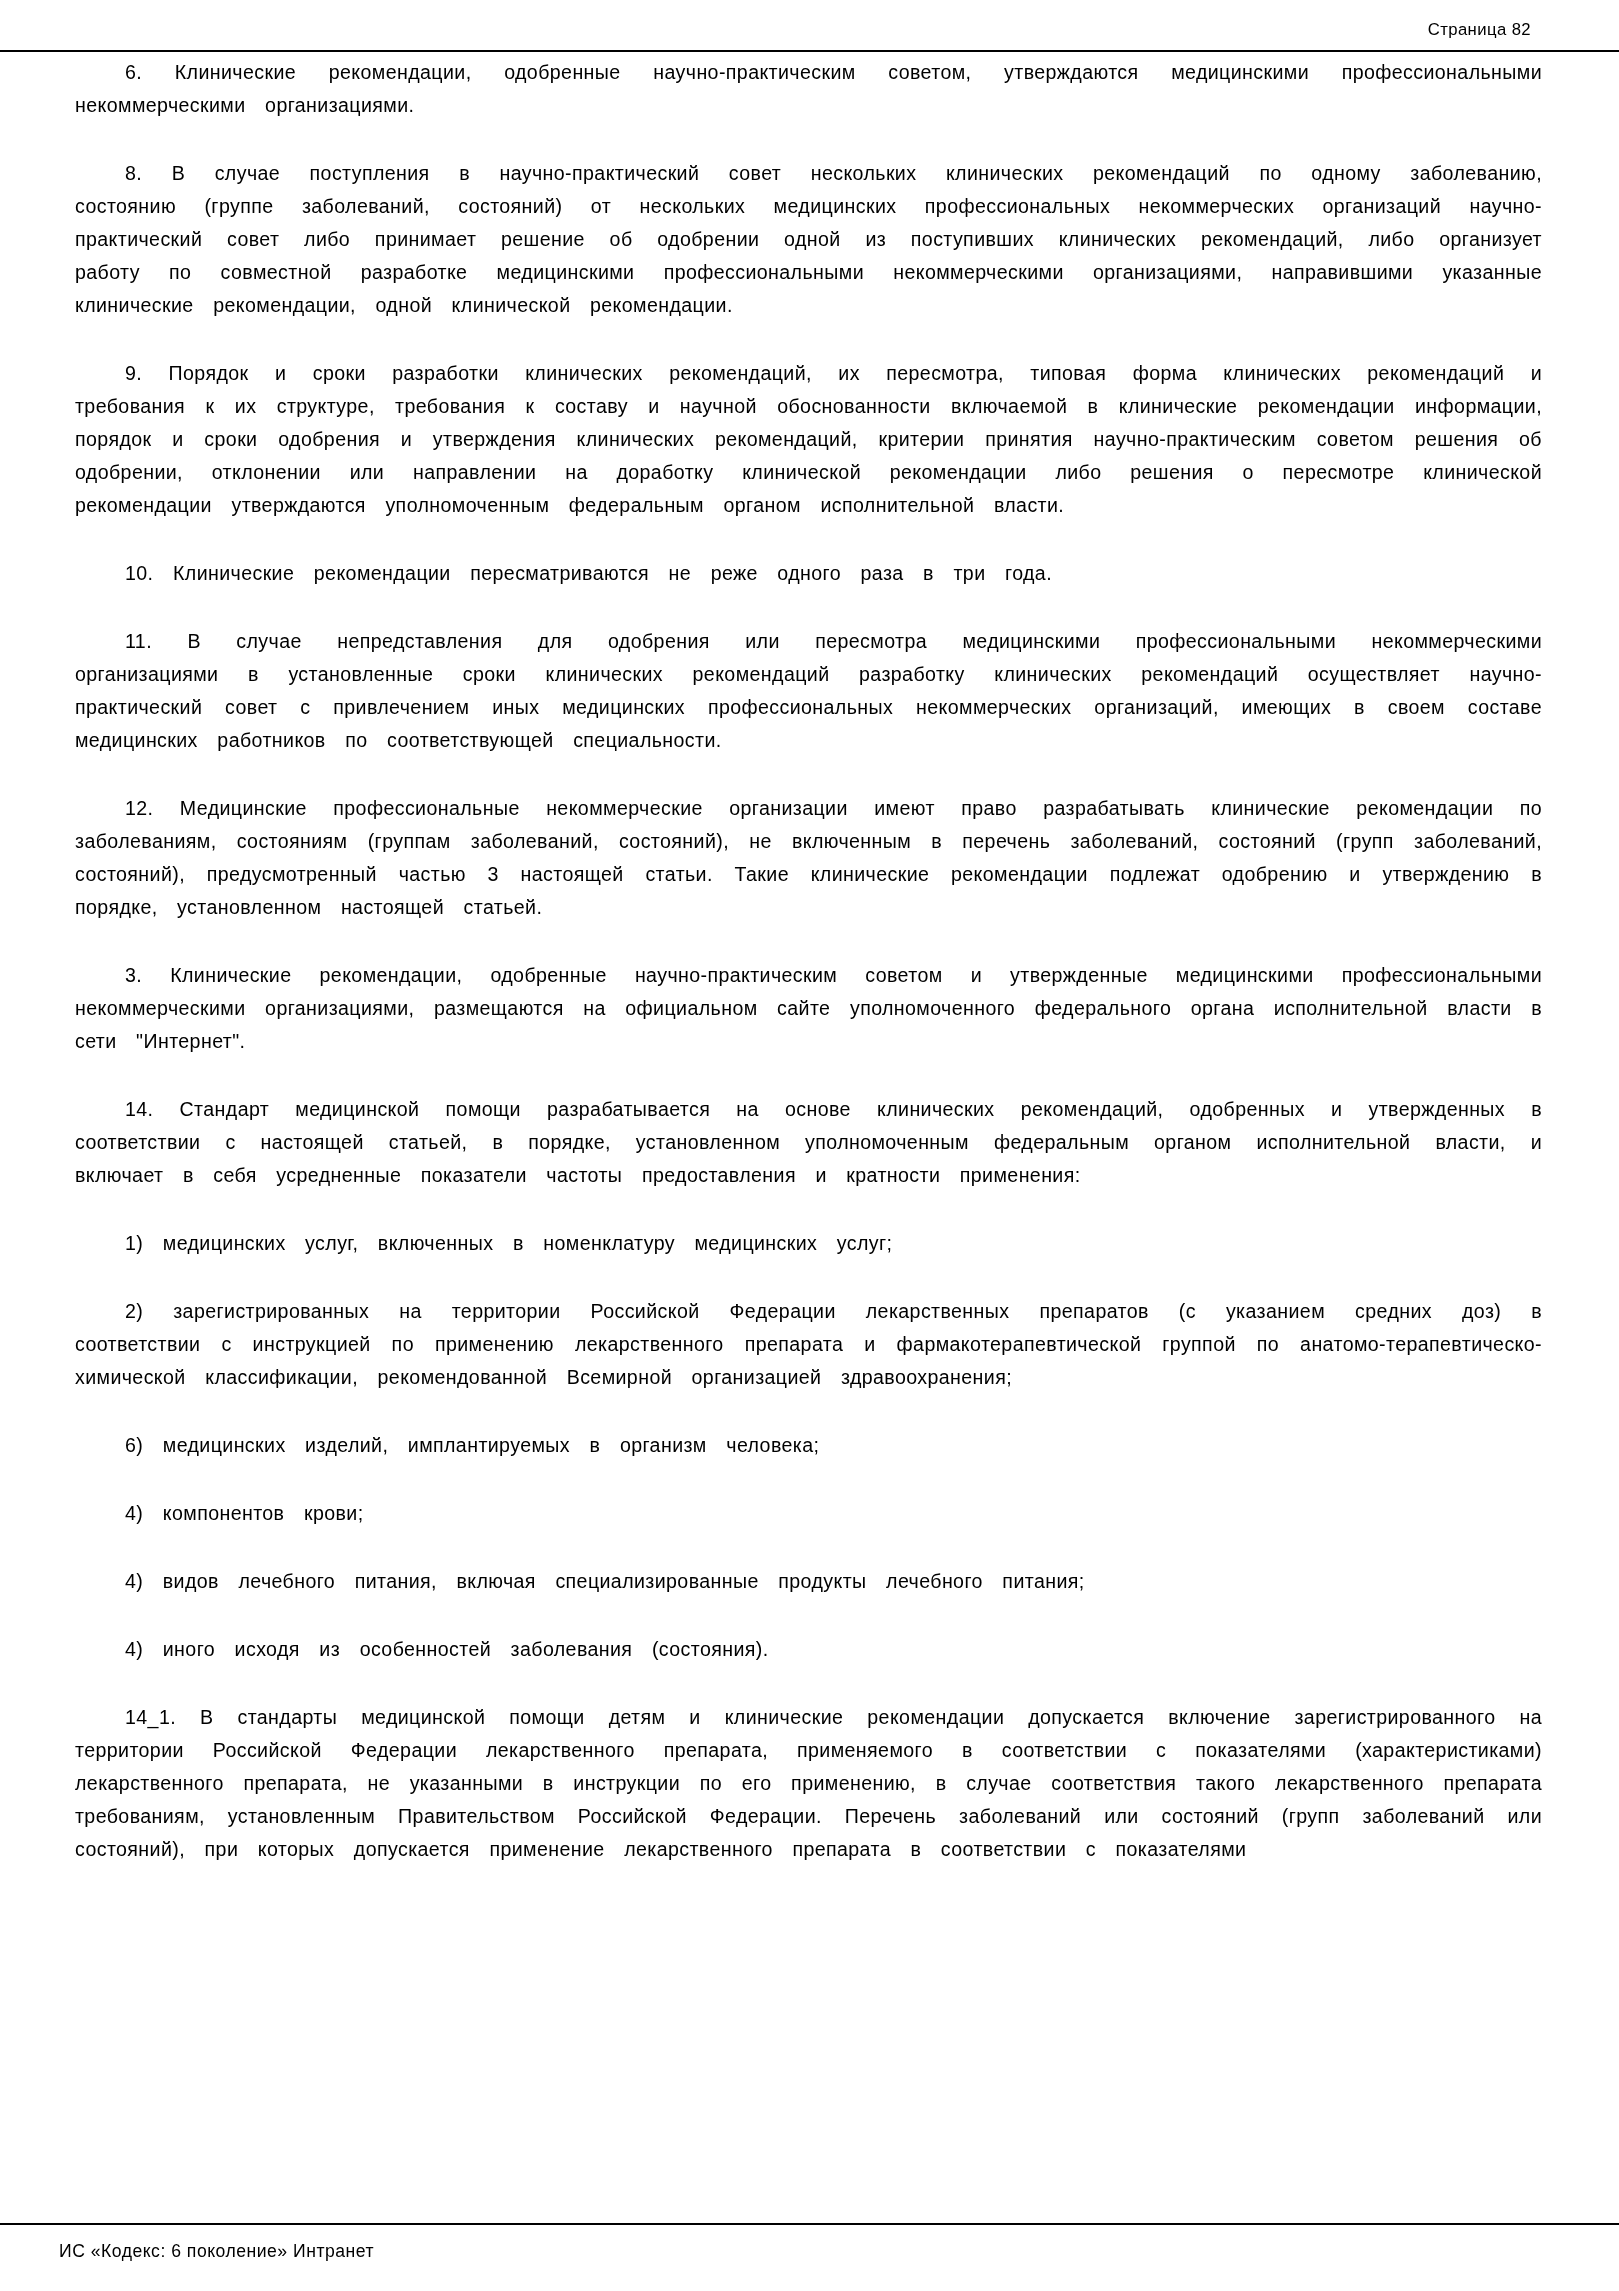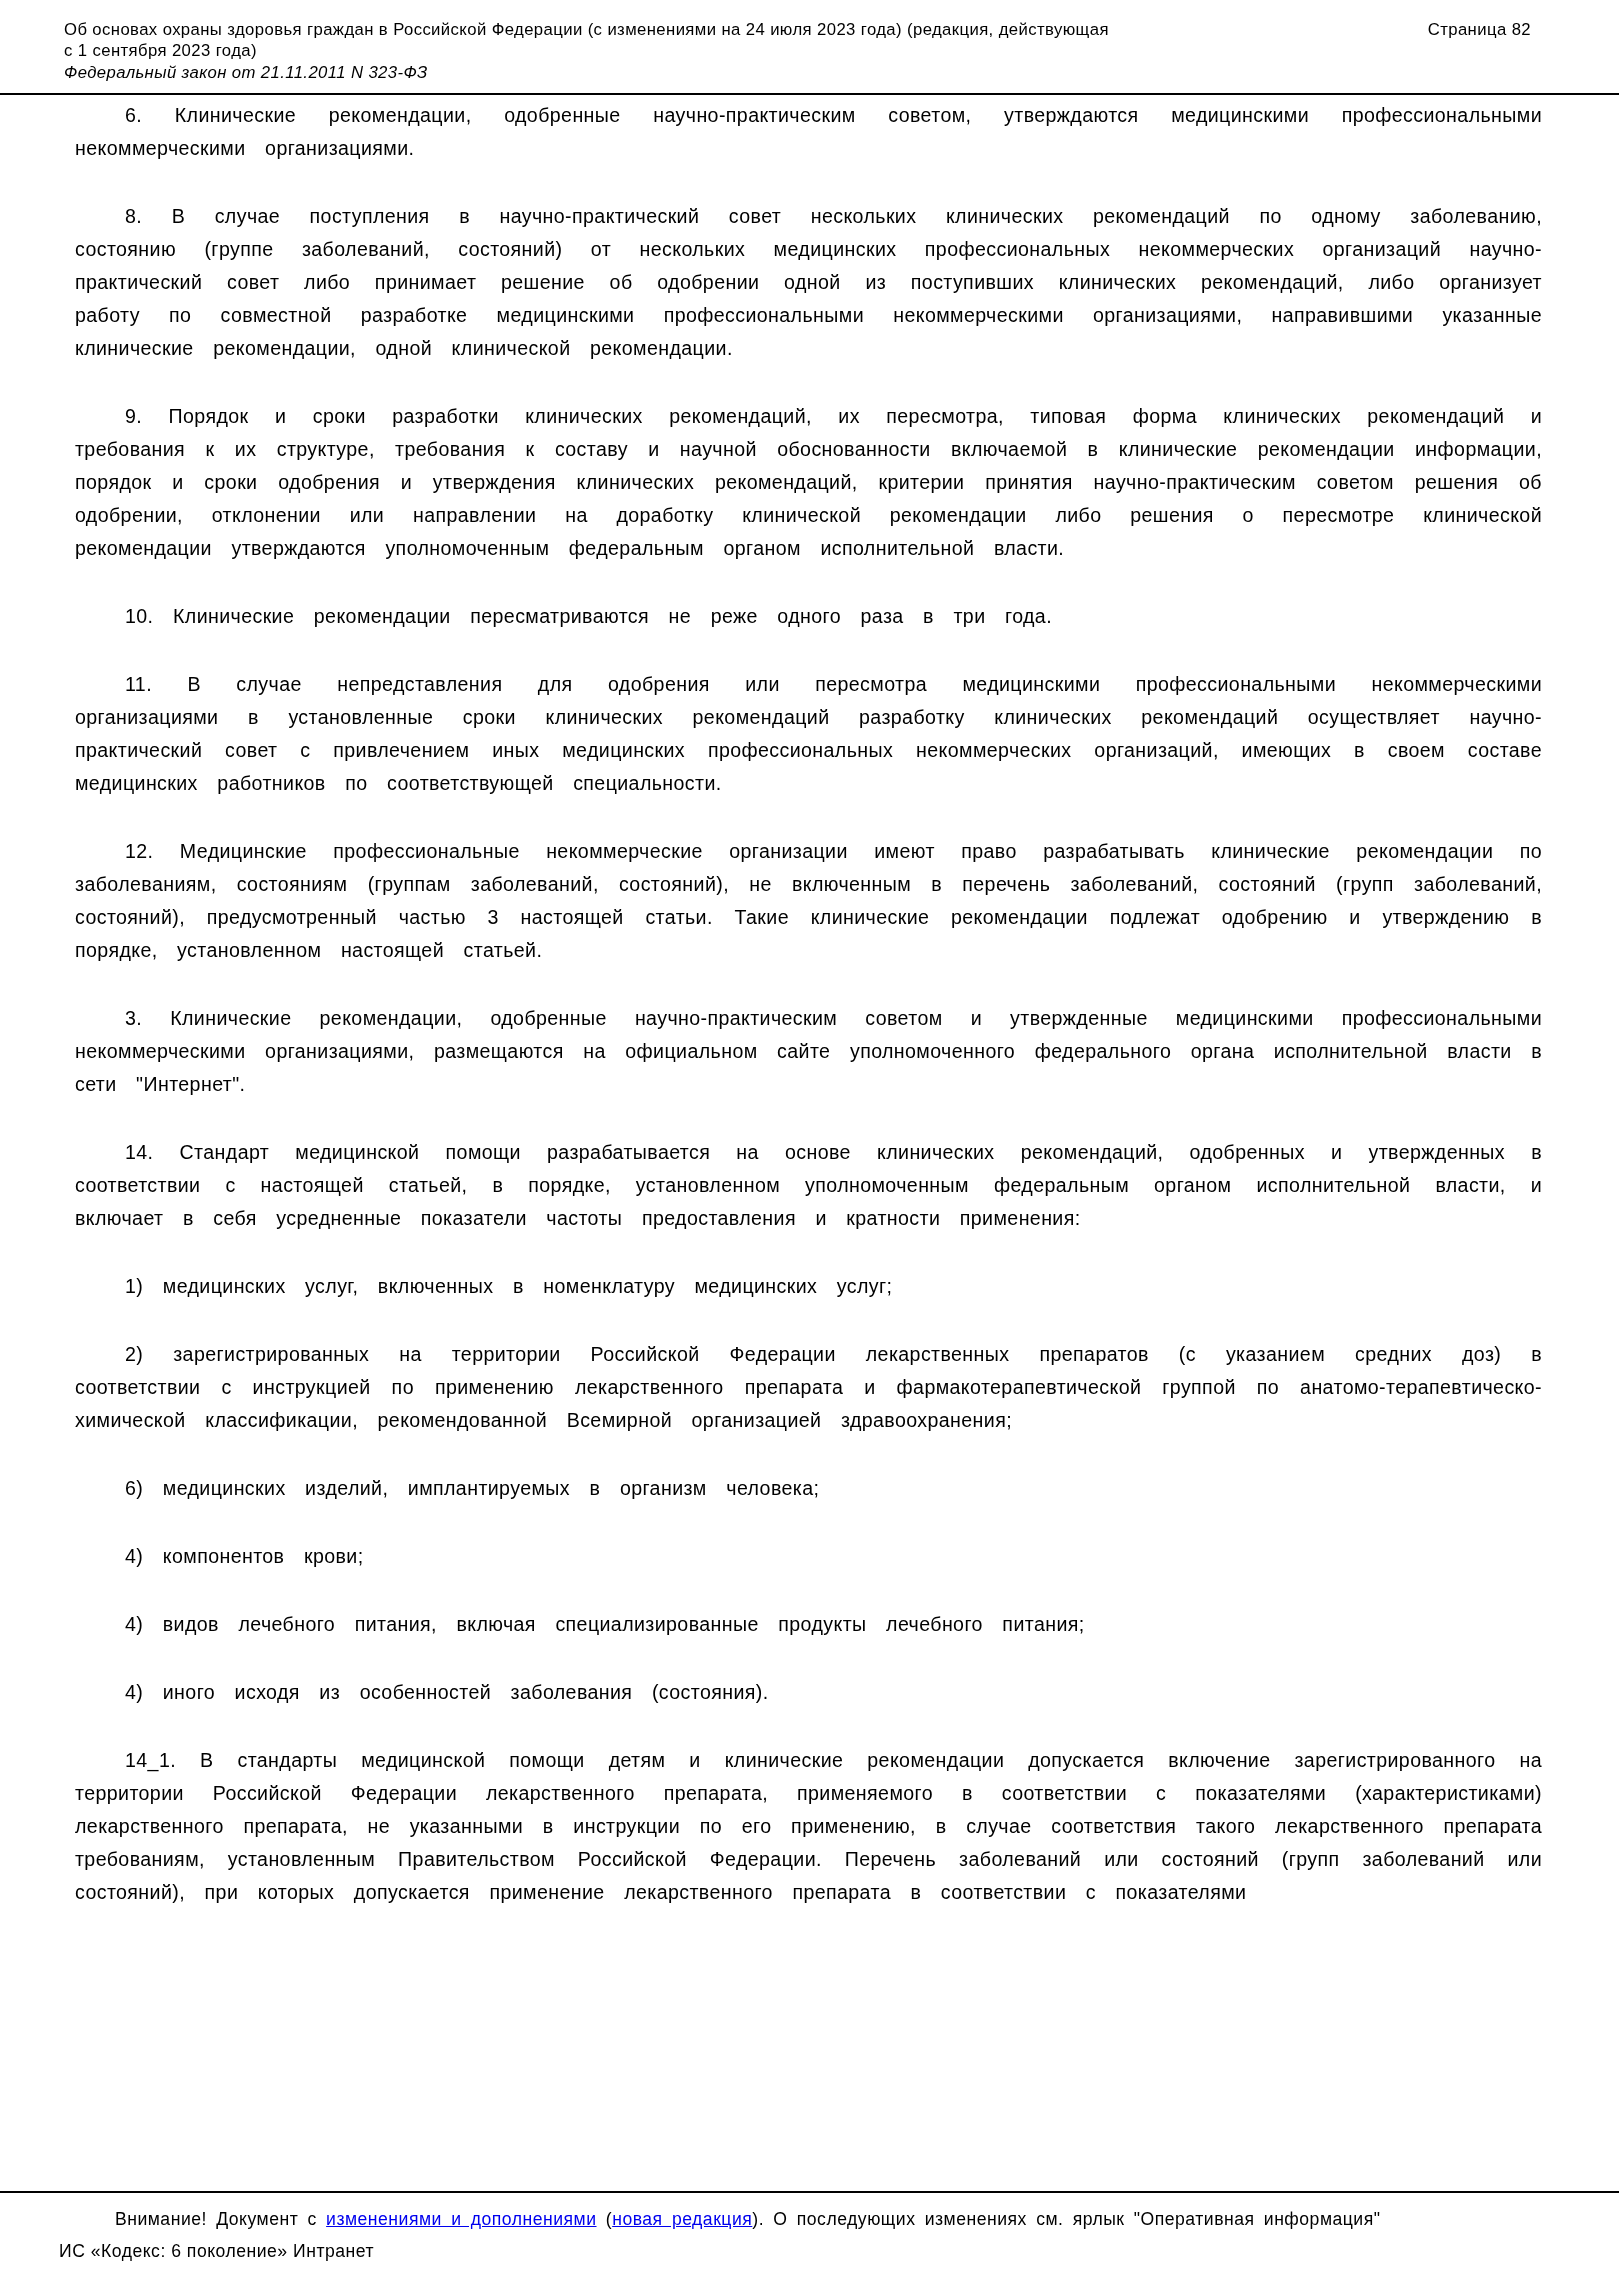--- a/index.html
+++ b/index.html
@@ -73,25 +73,20 @@
     text-decoration: underline;
     cursor: pointer;
   }
 </style>
 </head>
 <body>
 
 <div class="page">
 
   <div class="header">
-    <div class="header-left">
-      <div class="title-line">Об основах охраны здоровья граждан в Российской Федерации (с изменениями на 24 июля 2023 года) (редакция, действующая</div>
-      <div class="title-line">с 1 сентября 2023 года)</div>
-      <div class="subtitle">Федеральный закон от 21.11.2011 N 323-ФЗ</div>
-    </div>
     <div class="page-label">Страница 82</div>
   </div>
 
   <hr class="rule top">
 
   <div class="content">
     <p>6. Клинические рекомендации, одобренные научно-практическим советом, утверждаются медицинскими профессиональными некоммерческими организациями.</p>
     <p>8. В случае поступления в научно-практический совет нескольких клинических рекомендаций по одному заболеванию, состоянию (группе заболеваний, состояний) от нескольких медицинских профессиональных некоммерческих организаций научно-практический совет либо принимает решение об одобрении одной из поступивших клинических рекомендаций, либо организует работу по совместной разработке медицинскими профессиональными некоммерческими организациями, направившими указанные клинические рекомендации, одной клинической рекомендации.</p>
     <p>9. Порядок и сроки разработки клинических рекомендаций, их пересмотра, типовая форма клинических рекомендаций и требования к их структуре, требования к составу и научной обоснованности включаемой в клинические рекомендации информации, порядок и сроки одобрения и утверждения клинических рекомендаций, критерии принятия научно-практическим советом решения об одобрении, отклонении или направлении на доработку клинической рекомендации либо решения о пересмотре клинической рекомендации утверждаются уполномоченным федеральным органом исполнительной власти.</p>
     <p>10. Клинические рекомендации пересматриваются не реже одного раза в три года.</p>
@@ -104,18 +99,17 @@
     <p>6) медицинских изделий, имплантируемых в организм человека;</p>
     <p>4) компонентов крови;</p>
     <p>4) видов лечебного питания, включая специализированные продукты лечебного питания;</p>
     <p>4) иного исходя из особенностей заболевания (состояния).</p>
     <p>14_1. В стандарты медицинской помощи детям и клинические рекомендации допускается включение зарегистрированного на территории Российской Федерации лекарственного препарата, применяемого в соответствии с показателями (характеристиками) лекарственного препарата, не указанными в инструкции по его применению, в случае соответствия такого лекарственного препарата требованиям, установленным Правительством Российской Федерации. Перечень заболеваний или состояний (групп заболеваний или состояний), при которых допускается применение лекарственного препарата в соответствии с показателями</p>
   </div>
 
   <hr class="rule">
 
   <div class="footer">
-    <div class="notice"><span>Внимание! Документ с </span><a href="#" class="doc-link">изменениями и дополнениями</a><span> (</span><a href="#" class="doc-link">новая редакция</a><span>). О последующих изменениях см. ярлык "Оперативная информация"</span></div>
     <div class="system">ИС «Кодекс: 6 поколение» Интранет</div>
   </div>
 
 </div>
 
 
 </body></html>

